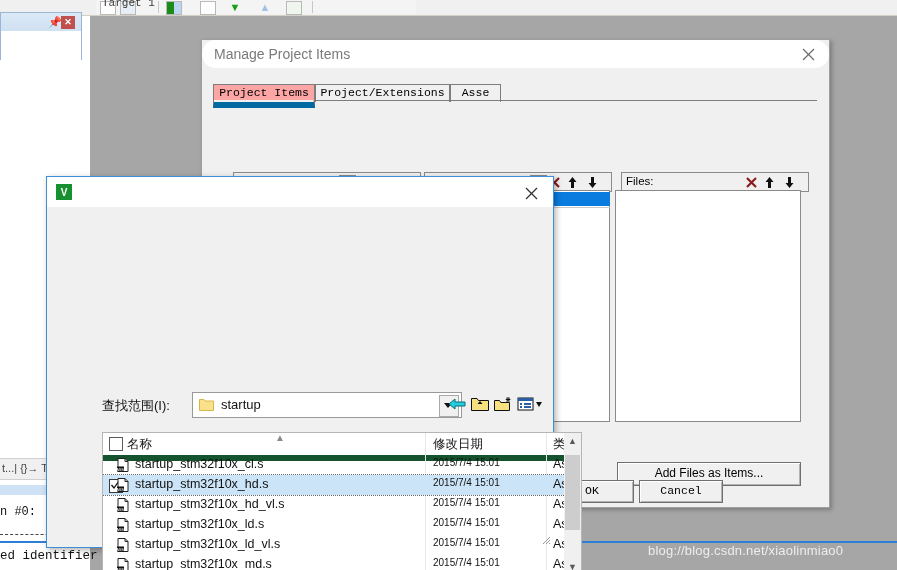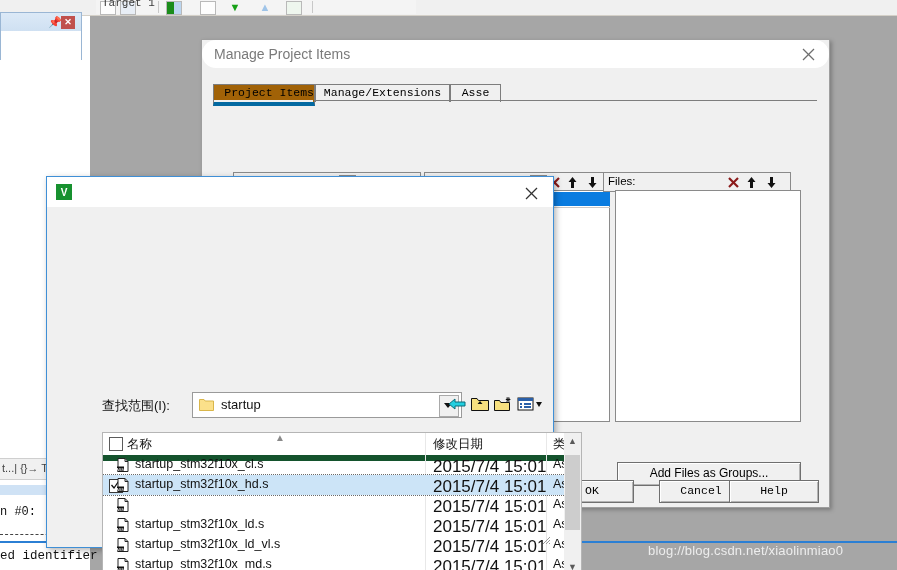--- a/index.html
+++ b/index.html
@@ -50,21 +50,21 @@
   #mpi-title-text{position:absolute;left:12px;top:6px;font-size:14px;color:#7a7a7a;}
   #mpi-close{position:absolute;left:596px;top:5px;width:22px;height:18px;cursor:default;}
   #mpi-close svg{display:block;}
   #mpi-body{position:absolute;left:0;top:28px;width:627px;height:439px;background:#f0f0f0;}
 
   
   #tabrow{position:absolute;left:11px;top:44px;width:604px;height:17px;}
   .tab{position:absolute;top:0;height:17px;background:#f0f0f0;border:1px solid #7d7d7d;
        border-bottom:none;font-family:"Liberation Mono",monospace;font-size:11.5px;color:#000;
        line-height:16px;text-align:center;white-space:nowrap;}
-  .tab.sel{background:#a16207;border-bottom:4px solid #0369a1;z-index:3;text-align:right;}
+  .tab.sel{background:#fca5a5;border-bottom:6px solid #0369a1;z-index:3;}
   #tab-underline{position:absolute;left:11px;top:60px;width:604px;height:1px;background:#7d7d7d;}
   #tab-sel-cover{position:absolute;left:12px;top:60px;height:2px;background:#f0f0f0;z-index:4;}
 
   
   .colhdr{position:absolute;top:132px;height:18px;border:1px solid #8a8a8a;background:#f0f0f0;}
   .colhdr .lbl{position:absolute;left:4px;top:2px;font-size:11.5px;color:#000;white-space:nowrap;}
   .ibtn{position:absolute;top:2px;width:15px;height:14px;border:1px solid #8a8a8a;background:#f0f0f0;}
   .ibtn.flat{border:none;background:transparent;}
   .ibtn svg{display:block;margin:1px auto 0;}
 
@@ -101,21 +101,21 @@
   #flist{position:absolute;left:55px;top:255px;width:480px;height:160px;background:#fff;
      border:1px solid #b5b5b5;box-sizing:border-box;overflow:hidden;}
   #flist-head{position:absolute;left:0;top:0;width:478px;height:22px;background:#fff;border-bottom:6px solid #14532d;}
   .fh{position:absolute;top:3px;font-size:12.5px;color:#111;white-space:nowrap;}
   #fh-check{position:absolute;left:6px;top:4px;width:12px;height:12px;border:1px solid #5a5a5a;background:#fff;}
   #fh-sortcaret{position:absolute;left:172px;top:-1px;font-size:10px;color:#8a8a8a;}
   .vdiv{position:absolute;top:0;width:1px;height:160px;background:#e8e8e8;}
 
   .frow{position:absolute;left:0;width:478px;height:20px;}
   .frow .fname{position:absolute;left:32px;top:2px;font-size:12.5px;color:#111;white-space:nowrap;}
-  .frow .fdate{position:absolute;left:330px;top:2px;font-size:17px;color:#111;white-space:nowrap;}
+  .frow .fdate{position:absolute;left:330px;top:2px;font-size:10px;color:#111;white-space:nowrap;}
   .frow .ftype{position:absolute;left:450px;top:2px;font-size:12.5px;color:#111;white-space:nowrap;}
   .asmico{position:absolute;left:13px;top:3px;width:14px;height:14px;}
   .frow.sel{background:#cce4f7;outline:1px dotted #6a6a6a;}
   .rowcheck{position:absolute;left:6px;top:4px;width:12px;height:12px;border:1px solid #3a3a3a;background:#fff;}
   .rowcheck svg{display:block;}
 
   
   #fl-vtrack{position:absolute;right:0;top:0;width:17px;height:143px;background:#f0f0f0;}
   #fl-vthumb{position:absolute;right:1px;top:22px;width:15px;height:75px;background:#cdcdcd;}
   .vbtn{position:absolute;right:0;width:17px;height:17px;background:#f0f0f0;color:#5a5a5a;font-size:9px;text-align:center;line-height:17px;}
@@ -175,21 +175,21 @@
           <line x1="5" y1="4" x2="16" y2="15" stroke="#6e6e6e" stroke-width="1.3"></line>
           <line x1="16" y1="4" x2="5" y2="15" stroke="#6e6e6e" stroke-width="1.3"></line>
         </svg>
     </div>
   </div>
 
   <div id="mpi-body"></div>
 
   <div id="tabrow">
     <div class="tab sel" style="left:0px;width:100px;">Project Items</div>
-    <div class="tab" style="left:102px;width:133px;">Manage/Extensions</div>
+    <div class="tab" style="left:102px;width:133px;">Project/Extensions</div>
     <div class="tab" style="left:237px;width:49px;">Asse</div>
   </div>
   <div id="tab-underline"></div>
   <div id="tab-sel-cover" style="left:12px;width:99px;"></div>
 
   <div class="colhdr" style="left:31px;width:186px;">
     <div class="lbl">Project Targets:</div>
     <div class="ibtn" style="left:105px;">
       <svg width="11" height="11" viewBox="0 0 11 11">
           <rect x="0.5" y="0.5" width="10" height="10" fill="#fff" stroke="#707070" stroke-dasharray="2,1"></rect>
@@ -243,21 +243,21 @@
       <svg width="13" height="13" viewBox="0 0 13 13">
           <path d="M6.5 12 L10.5 7 L8 7 L8 1 L5 1 L5 7 L2.5 7 Z" fill="#111"></path>
         </svg>
     </div>
   </div>
   <div class="listbox" style="left:222px;top:150px;width:186px;height:232px;">
     <div class="sel-row" style="width:184px;">STARTUP</div>
     <div class="row-div" style="top:16px;width:184px;"></div>
   </div>
 
-  <div class="colhdr" style="left:401px;width:186px;text-decoration:underline;">
+  <div class="colhdr" style="left:419px;width:186px;text-decoration:underline;">
     <div class="lbl">Files:</div>
     <div class="ibtn flat" style="left:122px;">
       <svg width="13" height="13" viewBox="0 0 13 13">
           <line x1="2" y1="2" x2="11" y2="11" stroke="#8b1a1a" stroke-width="2.2"></line>
           <line x1="11" y1="2" x2="2" y2="11" stroke="#8b1a1a" stroke-width="2.2"></line>
         </svg>
     </div>
     <div class="ibtn flat" style="left:140px;">
       <svg width="13" height="13" viewBox="0 0 13 13">
           <path d="M6.5 1 L10.5 6 L8 6 L8 12 L5 12 L5 6 L2.5 6 Z" fill="#111"></path>
@@ -265,31 +265,28 @@
     </div>
     <div class="ibtn flat" style="left:160px;">
       <svg width="13" height="13" viewBox="0 0 13 13">
           <path d="M6.5 12 L10.5 7 L8 7 L8 1 L5 1 L5 7 L2.5 7 Z" fill="#111"></path>
         </svg>
     </div>
   </div>
   <div class="listbox" style="left:413px;top:150px;width:186px;height:232px;"></div>
 
   <div class="btn" style="left:415px;top:422px;width:182px;height:22px;line-height:21px;">
-    <span>Add Files as Groups...</span>
+    <span>Add Files as Items...</span>
   </div>
 
   <div class="btn mono" style="left:348px;top:440px;width:82px;height:21px;line-height:20px;">
     <span>OK</span>
   </div>
-  <div class="btn mono" style="left:437px;top:440px;width:82px;height:21px;line-height:20px;margin-left:20px;">
+  <div class="btn mono" style="left:437px;top:440px;width:82px;height:21px;line-height:20px;">
     <span>Cancel</span>
-  </div>
-  <div class="btn mono" style="left:527px;top:440px;width:88px;height:21px;line-height:20px;">
-    <span>Help</span>
   </div>
 </div>
 
 <div id="addf">
   <div id="addf-title">
     <div id="addf-icon">
       <svg width="16" height="16" viewBox="0 0 16 16">
           <rect x="0" y="0" width="16" height="16" fill="#17912f"></rect>
           <text x="8" y="12" font-size="10" fill="#ffffff" text-anchor="middle" font-family="Liberation Sans, sans-serif" font-weight="bold">V</text>
         </svg>
@@ -389,20 +386,21 @@
       <span class="ftype">Asse</span>
     </div>
 
     <div class="frow" style="top:62px;">
       <span class="asmico"><svg width="14" height="14" viewBox="0 0 14 14">
             <path d="M2 0.5 L9 0.5 L12 3.5 L12 13.5 L2 13.5 Z" fill="#fff" stroke="#222"></path>
             <path d="M9 0.5 L9 3.5 L12 3.5" fill="none" stroke="#222"></path>
             <rect x="1" y="8.5" width="7" height="5" fill="#111"></rect>
             <text x="4.5" y="12.6" font-size="4" fill="#fff" text-anchor="middle" font-family="Liberation Sans, sans-serif">ASM</text>
           </svg></span>
+      <span class="fname">startup_stm32f10x_hd_vl.s</span>
       <span class="fdate">2015/7/4 15:01</span>
       <span class="ftype">Asse</span>
     </div>
 
     <div class="frow" style="top:82px;">
       <span class="asmico"><svg width="14" height="14" viewBox="0 0 14 14">
             <path d="M2 0.5 L9 0.5 L12 3.5 L12 13.5 L2 13.5 Z" fill="#fff" stroke="#222"></path>
             <path d="M9 0.5 L9 3.5 L12 3.5" fill="none" stroke="#222"></path>
             <rect x="1" y="8.5" width="7" height="5" fill="#111"></rect>
             <text x="4.5" y="12.6" font-size="4" fill="#fff" text-anchor="middle" font-family="Liberation Sans, sans-serif">ASM</text>

